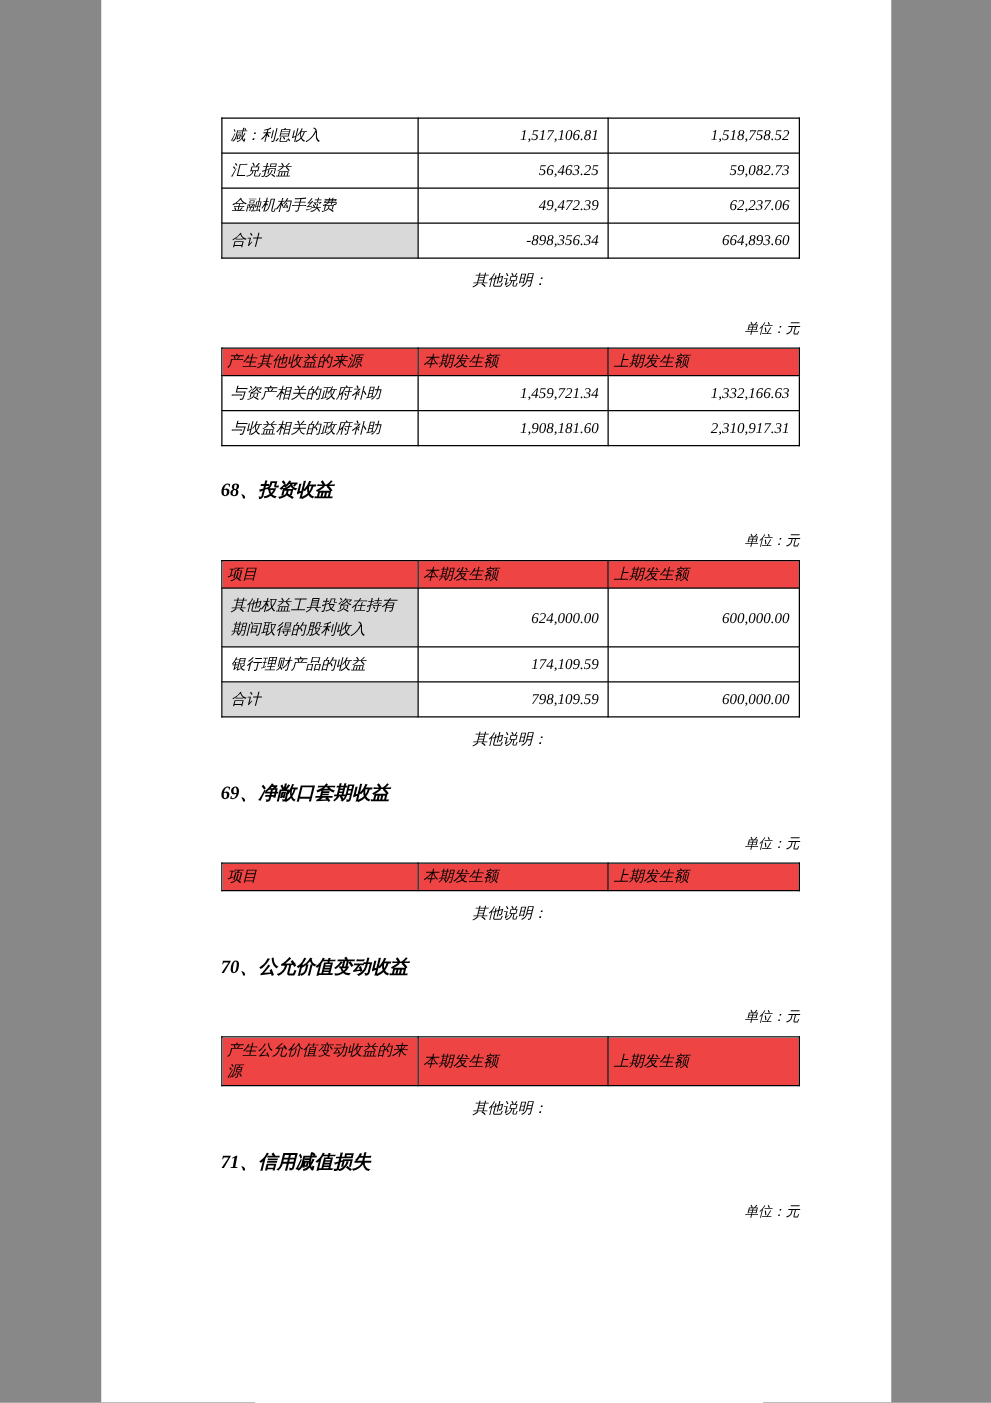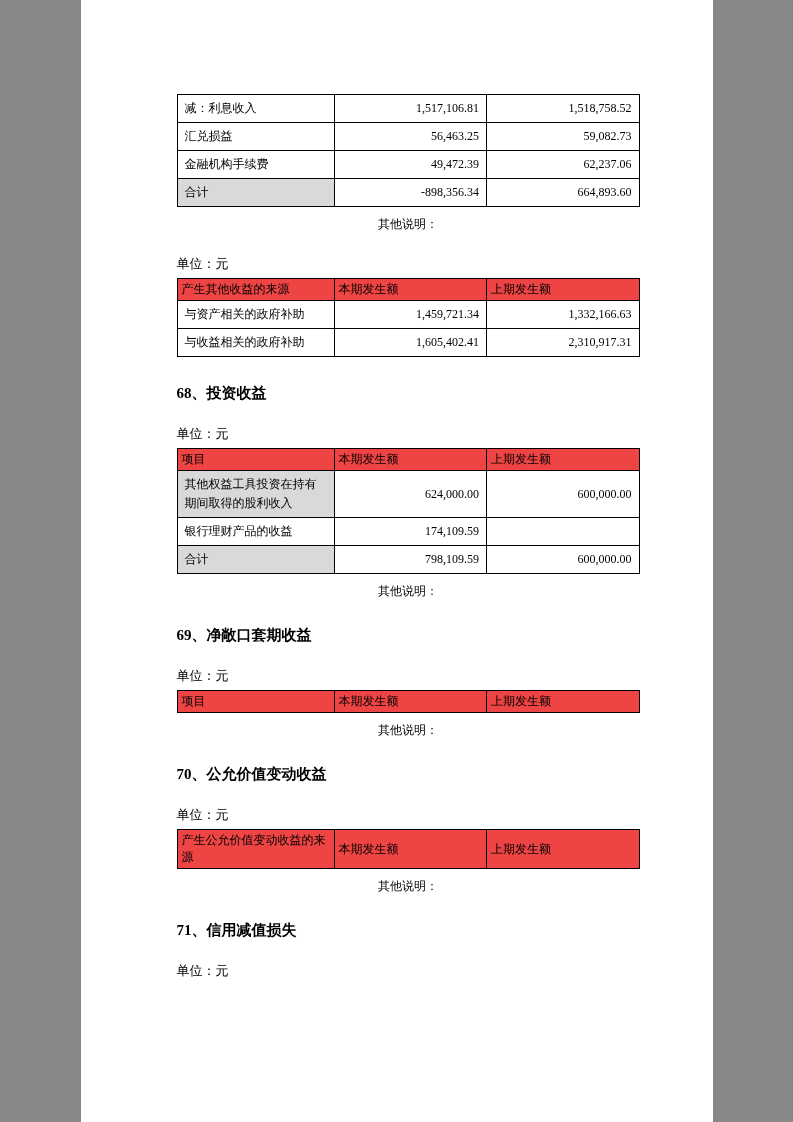--- a/index.html
+++ b/index.html
@@ -7,20 +7,21 @@
     position: relative;
     width: 632px;
     height: 1122px;
     margin: 0 auto;
     background: #ffffff;
     font-family: "Liberation Serif", "DejaVu Serif", serif;
     color: #000;
     box-sizing: border-box;
     padding: 94px 73px 0 96px;
     overflow: hidden;
+    font-style: italic;
   }
   table {
     border-collapse: collapse;
     width: 100%;
     table-layout: fixed;
     font-size: 12px;
   }
   td, th {
     border: 1px solid #000;
     padding: 4px 7px;
@@ -46,21 +47,22 @@
     line-height: 16px;
     text-align: center;
   }
   .sec-title {
     font-size: 15px;
     font-weight: bold;
     margin: 27px 0 0 0;
     line-height: 18px;
   }
   .unit {
-    font-size: 13px;
+    text-align: right;
+    font-size: 11px;
     margin: 24px 0 7px 0;
     line-height: 15px;
   }
   .tbl { margin-top: 2px; }
 </style>
 </head>
 <body>
 
 <div class="page">
 
@@ -110,21 +112,21 @@
       </tr>
     </thead>
     <tbody>
       <tr>
         <td class="label">与资产相关的政府补助</td>
         <td class="num">1,459,721.34</td>
         <td class="num">1,332,166.63</td>
       </tr>
       <tr>
         <td class="label">与收益相关的政府补助</td>
-        <td class="num">1,605,402.41</td>
+        <td class="num">1,908,181.60</td>
         <td class="num">2,310,917.31</td>
       </tr>
     </tbody>
   </table>
 
   <div class="sec-title">68、投资收益</div>
   <div class="unit">单位：元</div>
   <table class="tbl">
     <colgroup>
         <col style="width:34%">

